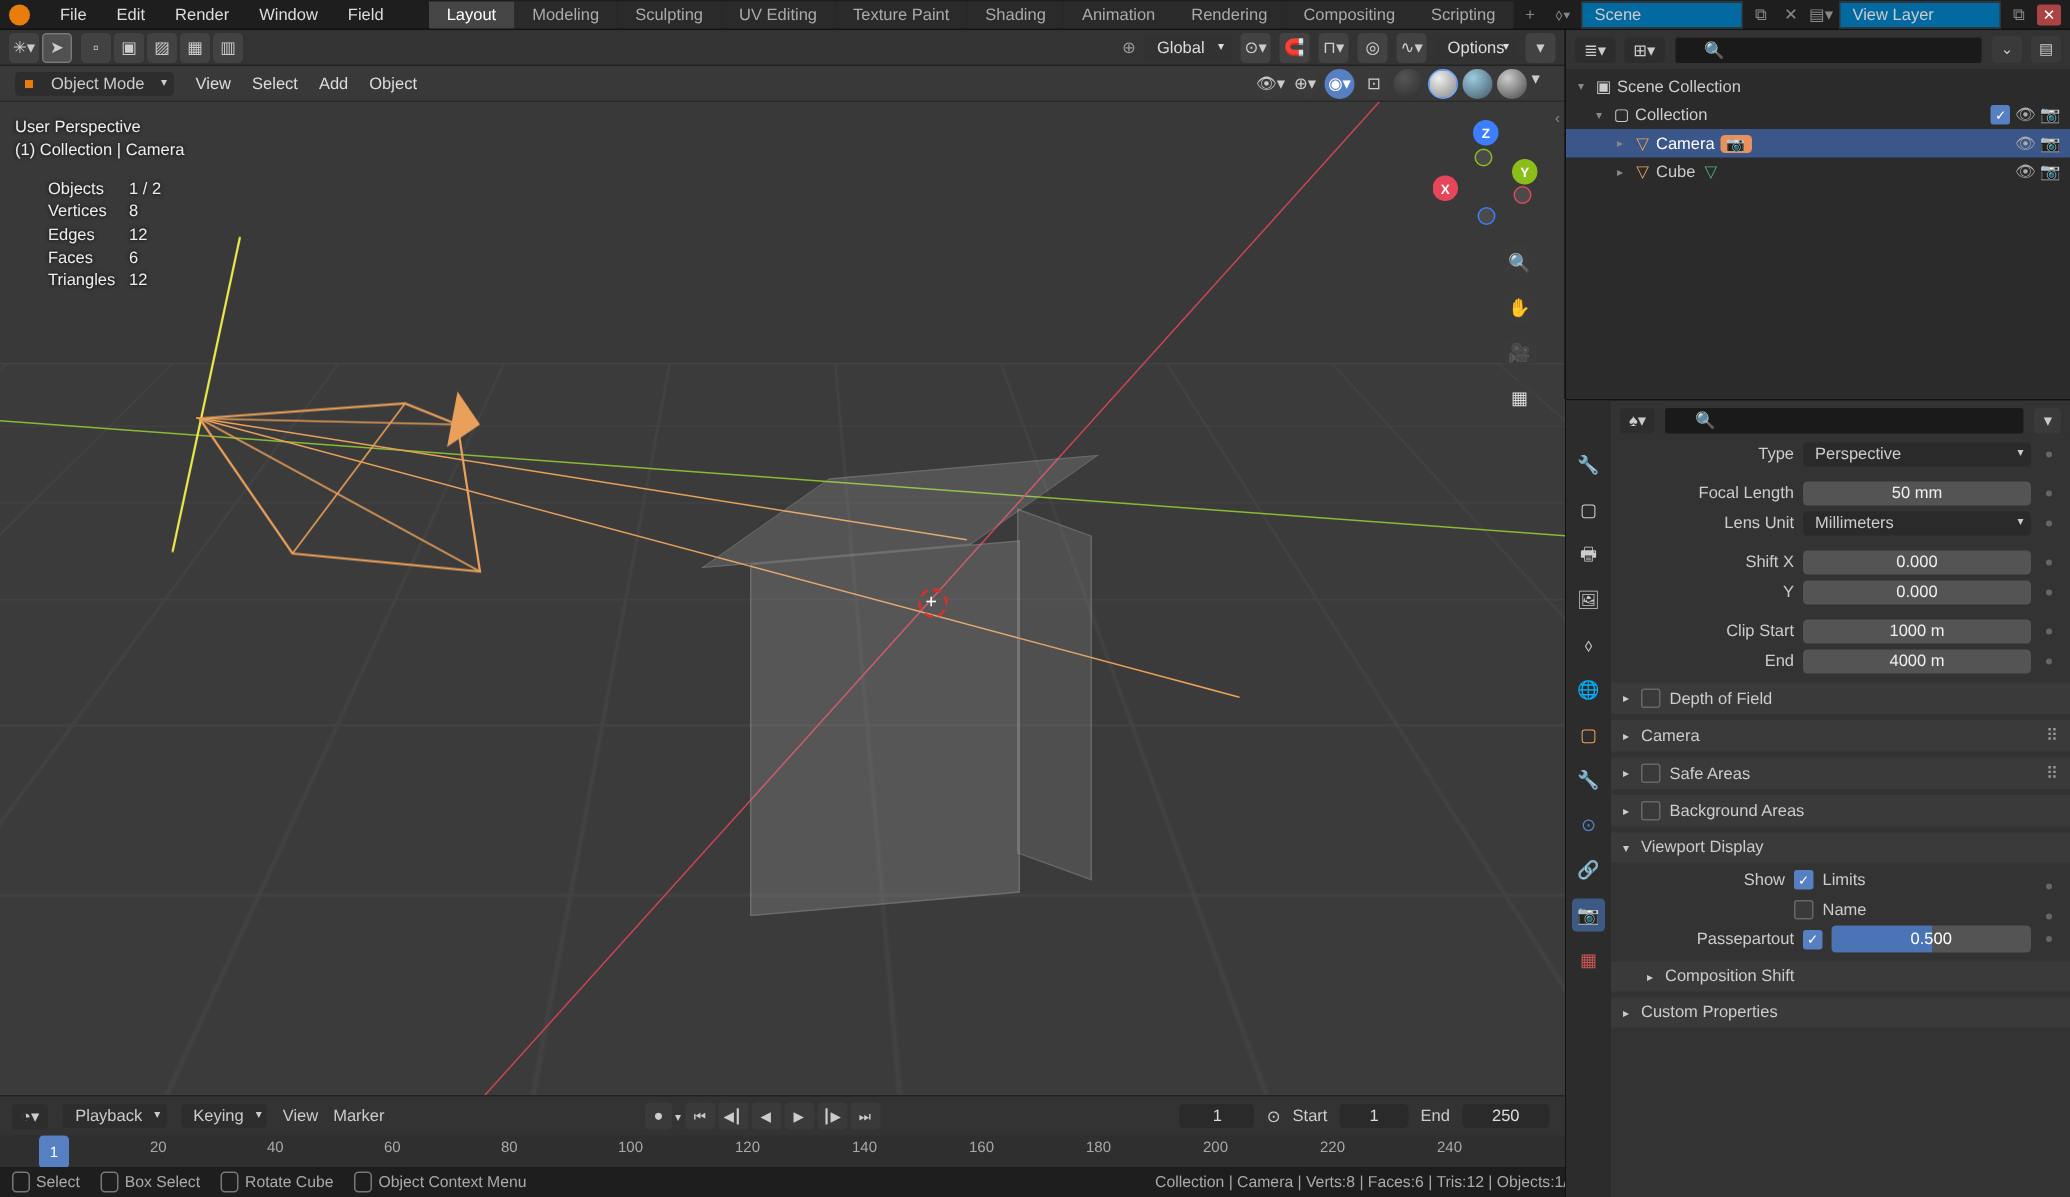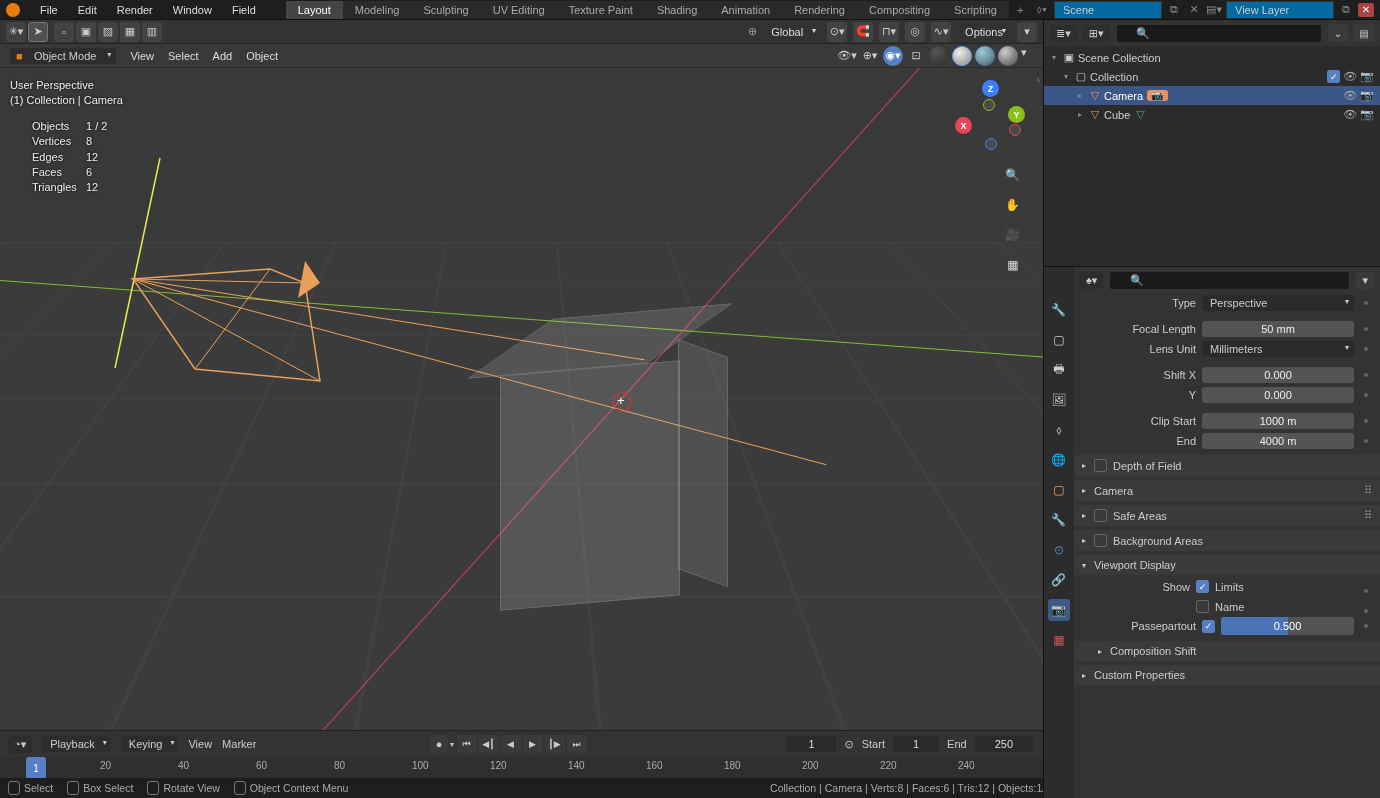--- a/index.html
+++ b/index.html
@@ -326,21 +326,21 @@
   <div class="sb-item">
       <span class="mbtn"></span>
       <span>Select</span>
     </div>
   <div class="sb-item">
       <span class="mbtn"></span>
       <span>Box Select</span>
     </div>
   <div class="sb-item">
       <span class="mbtn"></span>
-      <span>Rotate View</span>
+      <span>Rotate Cube</span>
     </div>
   <div class="sb-item">
       <span class="mbtn"></span>
       <span>Object Context Menu</span>
     </div>
   <div class="right">Collection | Camera | Verts:8 | Faces:6 | Tris:12 | Objects:1/2 | Memory: 28.3 MiB | VRAM: 0.3/6.0 GiB | 2.93.2 Release Candidate</div>
 </div>
 
 <div class="outliner">
   <div class="out-header">

